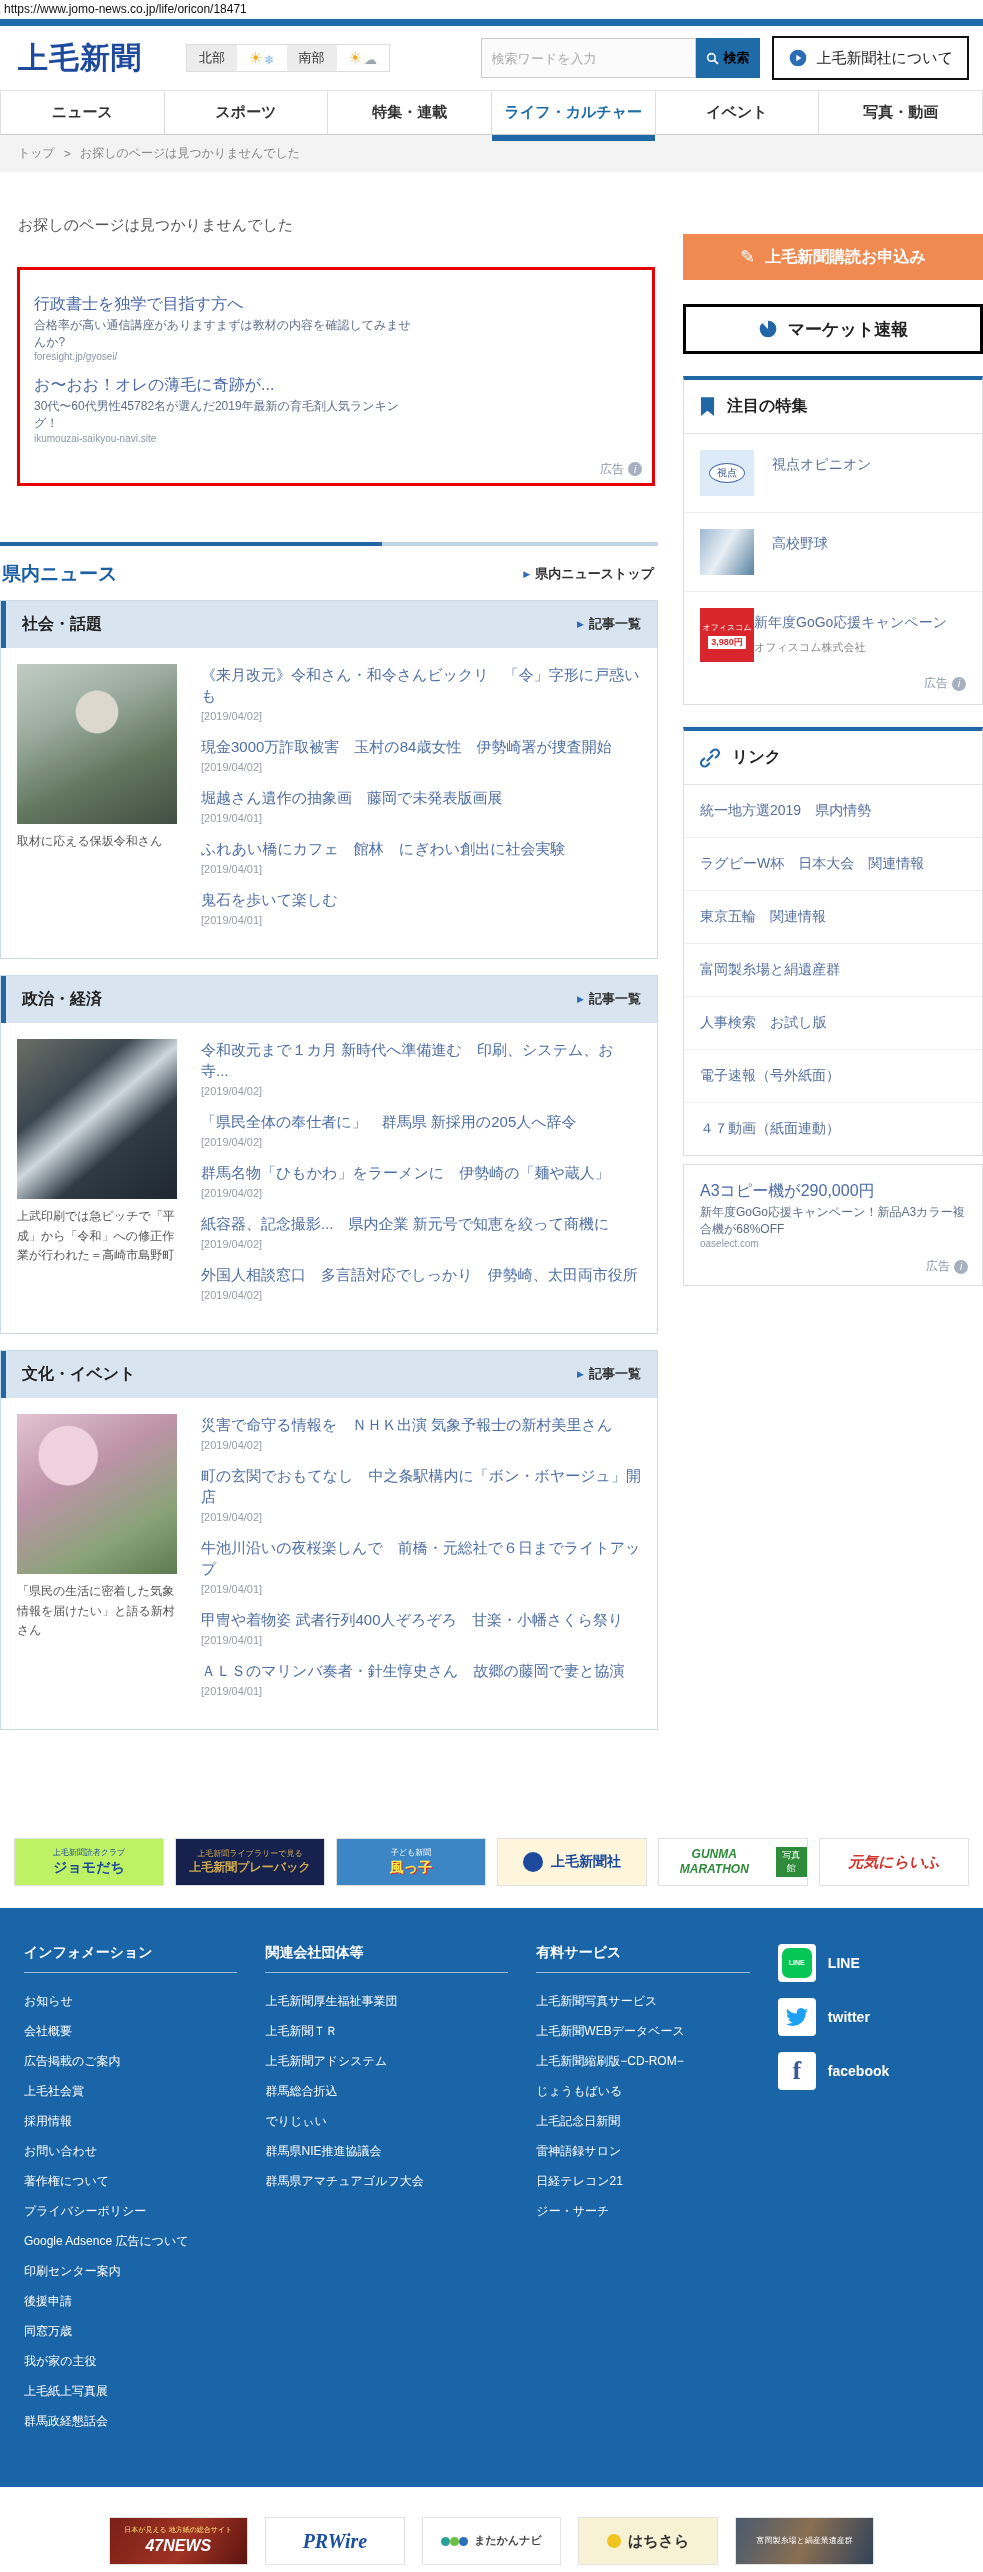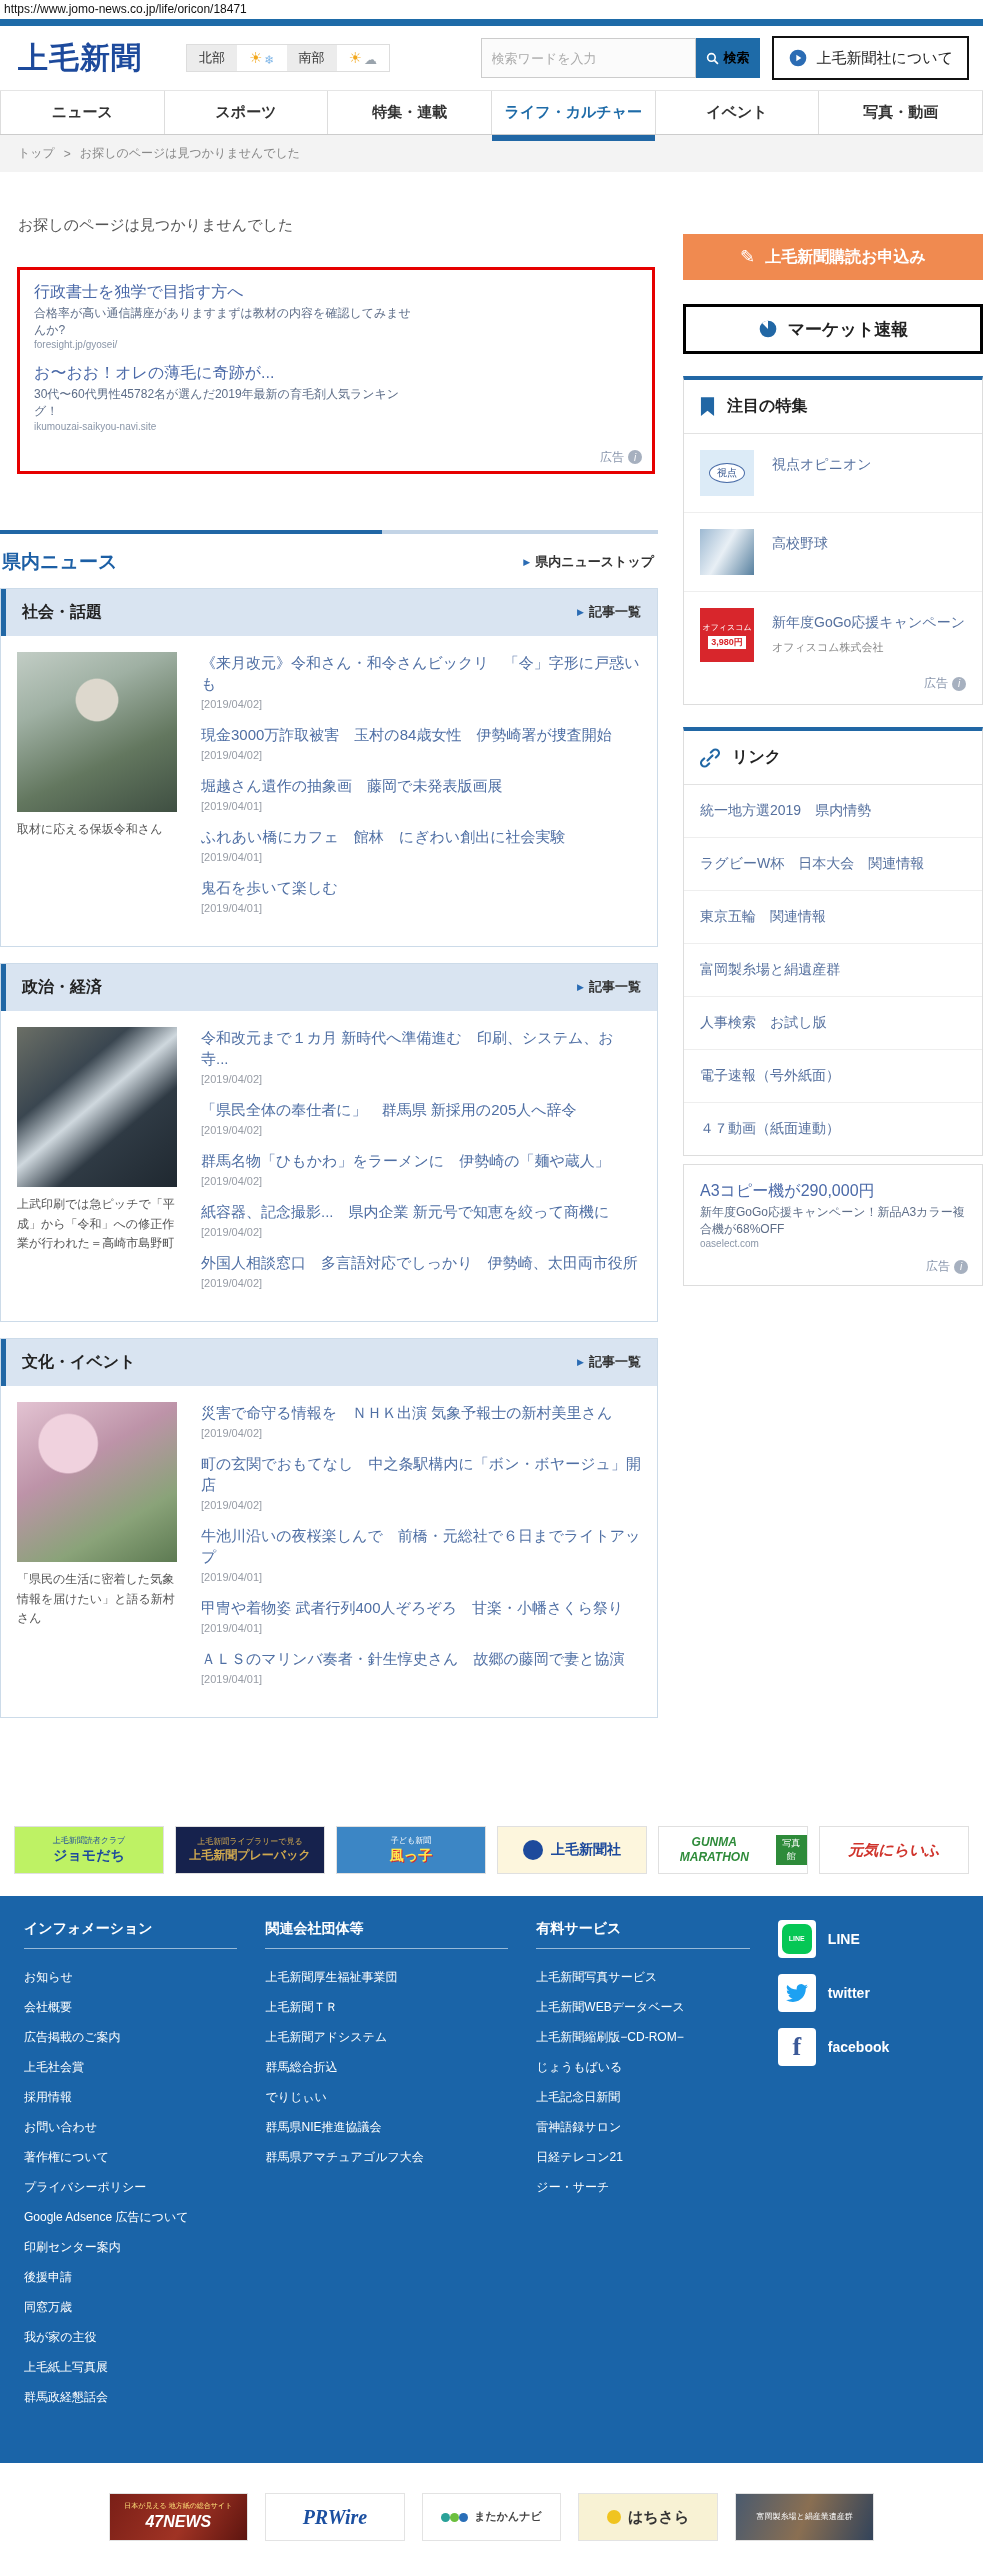--- a/index.html
+++ b/index.html
@@ -39,21 +39,21 @@
 .breadcrumb a{color:#888}
 
 
 .content{display:flex}
 .main-col{width:658px}
 .side-col{width:300px;margin-left:25px;padding-top:62px}
 
 .page-heading{font-size:15px;font-weight:normal;color:#555;margin:44px 0 0 18px}
 
 
-.ad-box{position:relative;margin:32px 0 0 17px;width:638px;border:3px solid #e60000;padding:12px 14px 26px}
+.ad-box{position:relative;margin:32px 0 0 17px;width:638px;border:3px solid #e60000;padding:24px 14px 26px}
 .ad-unit{margin-bottom:13px;max-width:380px;display:block}
 .ad-title{display:block;font-size:16px;color:#4a69a8;line-height:1.3}
 .ad-desc{font-size:12px;color:#5d6d88;margin-top:2px;line-height:1.4}
 .ad-url{font-size:10px;color:#8a96a8;margin-top:1px}
 .ad-mark{position:absolute;right:10px;bottom:5px;display:flex;align-items:center;gap:4px;font-size:12px;color:#8a97ad}
 .info-i{width:14px;height:14px;border-radius:50%;background:#a6b0bf;color:#fff;font-size:10px;display:inline-flex;align-items:center;justify-content:center;font-style:italic}
 
 
 .section-head{margin-top:56px}
 .topline{height:4px;background:linear-gradient(90deg,#2167a5 0%,#2167a5 58%,#c3d4e6 58%,#c3d4e6 100%)}
@@ -83,21 +83,21 @@
 .i-pencil::before{content:"✎";font-size:18px}
 .btn-market{margin-top:24px;height:50px;border:3px solid #000;display:flex;align-items:center;justify-content:center;gap:10px;font-size:17px;font-weight:bold;color:#222;background:#fff}
 .side-box{margin-top:22px;border:1px solid #ddd;border-top:4px solid #2167a5}
 .side-box-header{display:flex;align-items:center;gap:12px;padding:16px;font-size:16px;font-weight:bold;color:#222;border-bottom:1px solid #e2e2e2}
 .feat-item{display:flex;gap:18px;padding:16px;border-bottom:1px solid #eee}
 .feat-thumb{width:54px;height:46px;flex:none}
 .ft-baseball{background:linear-gradient(120deg,#9db9d2 0%,#e8eff5 45%,#57809f 100%)}
 .ft-shiten{background:#dcebf7;display:flex;align-items:center;justify-content:center}
 .ft-shiten span{border:1px solid #4a6da8;border-radius:50%;padding:2px 7px;font-size:10px;color:#2d4f8a;background:#fff}
 .feat-label{font-size:14px;color:#56719f;padding-top:4px;line-height:1.5;display:block}
-.feat-ad{display:flex;gap:18px;padding:16px 16px 42px;position:relative}
+.feat-ad{display:flex;padding:16px 16px 42px;position:relative}
 .ft-office{width:54px;height:54px;background:#d8262c;color:#fff;display:flex;flex-direction:column;align-items:center;justify-content:center;font-size:8px;gap:3px;flex:none;text-align:center}
 .ft-office .price{background:#fff;color:#d8262c;font-weight:bold;font-size:9px;padding:0 3px}
 .feat-brand{font-size:11px;color:#888;margin-top:7px}
 .feat-ad .ad-mark{bottom:12px;right:16px}
 .links-list li{border-bottom:1px solid #eee}
 .links-list li:last-child{border-bottom:none}
 .links-list a{display:block;padding:17px 16px;font-size:14px;color:#56719f}
 .side-ad{position:relative;border:1px solid #ddd;margin-top:8px;padding:16px 16px 36px}
 .side-ad .ad-unit{max-width:none;margin-bottom:0}
 .side-ad .ad-mark{bottom:10px;right:14px}
@@ -119,21 +119,21 @@
 .pt-jomoshinbun{background:#fdf6dd;flex-direction:row;gap:8px}
 .pt-jomoshinbun .emblem{width:20px;height:20px;border-radius:50%;background:#1d4a9c;display:inline-block}
 .pt-jomoshinbun .p-main{color:#1d4a9c}
 .pt-marathon{background:#fff;flex-direction:row;gap:6px}
 .pt-marathon .p-main{color:#2e8b3a;font-style:italic;font-size:12px}
 .pt-marathon .p-badge{background:#2e8b3a;color:#fff;font-size:9px;padding:2px 3px}
 .pt-genki{background:#fff}
 .pt-genki .p-main{color:#d0342c;font-style:italic;font-size:15px}
 
 
-.site-footer{background:#1a64a8;padding:24px 24px 46px;display:flex;color:#fff}
+.site-footer{background:#1a64a8;padding:36px 24px 46px;display:flex;color:#fff}
 .f-col h4{font-size:14px;padding-bottom:10px;border-bottom:1px solid rgba(255,255,255,.55);margin-bottom:18px;font-weight:bold}
 .f-col li{margin-bottom:11px}
 .f-col a{color:#fff;font-size:12px}
 .f-col1{width:218px;margin-right:28px}
 .f-col2{width:248px;margin-right:28px}
 .f-col3{width:218px;margin-right:28px}
 .f-social{width:185px}
 .soc-item{display:flex;align-items:center;gap:12px;margin-bottom:16px}
 .soc-tile{width:38px;height:38px;background:#fff;border-radius:4px;display:flex;align-items:center;justify-content:center}
 .soc-label{color:#fff;font-weight:bold;font-size:14px}

